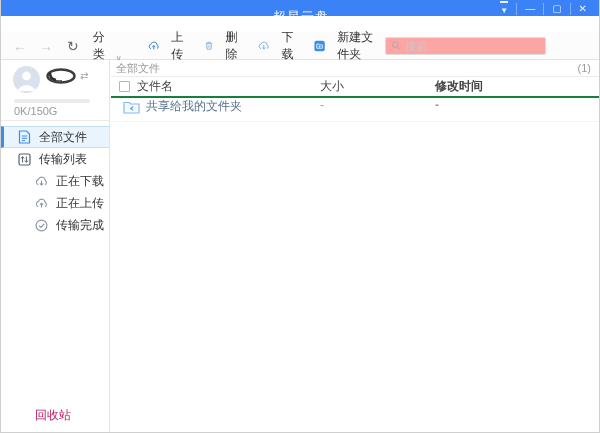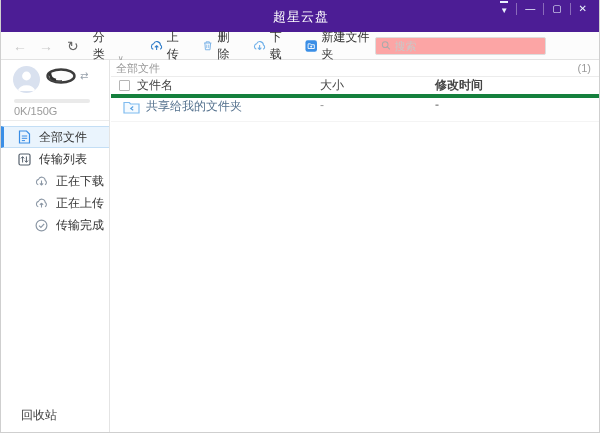--- a/index.html
+++ b/index.html
@@ -3,36 +3,36 @@
 <meta charset="utf-8">
 <style>
   * { margin:0; padding:0; box-sizing:border-box; }
   html,body { width:600px; height:433px; }
   body {
     font-family:"Liberation Sans","DejaVu Sans",sans-serif;
     font-size:12px; color:#333; background:#fff; position:relative;
     overflow:hidden; border:1px solid #cfcfcf; border-top:none;
   }
   
-  .titlebar { position:absolute; left:0; top:0; width:600px; height:32px;
-    background:#4c1d95; display:flex; align-items:flex-start; justify-content:center; }
+  .titlebar { position:absolute; left:0; top:0; width:600px; height:16px;
+    background:#3b82f6; display:flex; align-items:flex-start; justify-content:center; }
   .titlebar-text { color:#fff; font-size:13px; margin-top:8px; letter-spacing:1px; }
   .win-controls { position:absolute; right:6px; top:0; height:18px; display:flex; align-items:center; }
   .win-btn { color:#eaf3fd; font-size:10px; padding:2px 8px; cursor:default; line-height:14px; }
   .win-sep { width:1px; height:12px; background:rgba(255,255,255,.35); }
   .win-menu-glyph { border-top:2px solid #eaf3fd; padding-top:1px; display:inline-block; font-size:8px; }
   
   .toolbar { position:absolute; left:0; top:32px; width:600px; height:28px;
     background:#fcfcfc; border-bottom:1px solid #e2e2e2; display:flex; align-items:center; }
   .nav-arrow { font-size:14px; color:#c9c9c9; margin-left:12px; }
   .refresh { font-size:14px; color:#666; margin-left:14px; }
   .category { margin-left:14px; display:flex; align-items:flex-end; color:#333; }
   .category .chev { font-size:8px; color:#999; margin-left:4px; margin-top:1px; }
   .tb-group { display:flex; align-items:center; margin-left:26px; gap:14px; }
-  .tb-btn { display:flex; align-items:center; gap:4px; color:#333; cursor:default; }
+  .tb-btn { display:flex; align-items:center; gap:12px; color:#333; cursor:default; }
   .tb-btn svg { display:block; }
   .searchbox { margin-left:auto; margin-right:55px; width:187px; height:18px;
     border:1px solid #ddd; border-radius:2px; background:#fca5a5; display:flex; align-items:center; padding:0 5px; }
   .searchbox input { border:none; outline:none; width:100%; font-size:11px; color:#555;
     font-family:inherit; background:transparent; }
   .searchbox input::placeholder { color:#c8c8c8; }
   
   .sidebar { position:absolute; left:0; top:60px; width:109px; height:373px;
     background:#fff; border-right:1px solid #e4e4e4; }
   .user { position:relative; height:61px; border-bottom:1px solid #ececec; }
@@ -43,27 +43,27 @@
   .quota-bar { position:absolute; left:13px; top:39px; width:76px; height:4px;
     background:#eaeaea; border-radius:2px; }
   .quota-text { position:absolute; left:13px; top:45px; font-size:11px; color:#9b9b9b; }
   .nav { margin-top:5px; }
   .nav-item { height:22px; display:flex; align-items:center; padding-left:14px;
     border-left:3px solid transparent; color:#333; cursor:default; }
   .nav-item .ic { width:14px; height:14px; margin-right:7px; display:flex; align-items:center; }
   .nav-item.selected { background:#eaf4fd; border-left:3px solid #3a8ee6;
     border-top:1px solid #c3def5; border-bottom:1px solid #c3def5; }
   .nav-item.sub { padding-left:31px; }
-  .recycle { position:absolute; left:20px; bottom:9px; color:#404040; }
+  .recycle { position:absolute; left:34px; bottom:9px; color:#be185d; }
   
   .main { position:absolute; left:110px; top:60px; width:490px; height:373px; background:#fff; }
   .crumb-row { height:17px; display:flex; align-items:center; border-bottom:1px solid #ececec;
     color:#999; font-size:11px; padding:0 10px 0 5px; }
   .crumb-count { margin-left:auto; color:#9b9b9b; }
-  .thead { height:21px; display:flex; align-items:center; border-bottom:4px solid #15803d; color:#444; }
+  .thead { height:21px; display:flex; align-items:center; border-bottom:2px solid #15803d; color:#444; }
   .col-name { width:209px; display:flex; align-items:center; padding-left:8px; }
   .col-size { width:115px; }
   .col-time { flex:1;font-weight:bold; }
   .checkbox { width:11px; height:11px; border:1px solid #b5b5b5; border-radius:1px;
     background:#fff; margin-right:7px; display:inline-block; }
   .trow { height:24px; display:flex; align-items:flex-start; border-bottom:1px solid #f4f4f4; }
   .trow .col-name { padding-left:12px; }
   .file-name { color:#53708d; margin-left:6px; }
   .dash { color:#9b9b9b; }
 </style>

